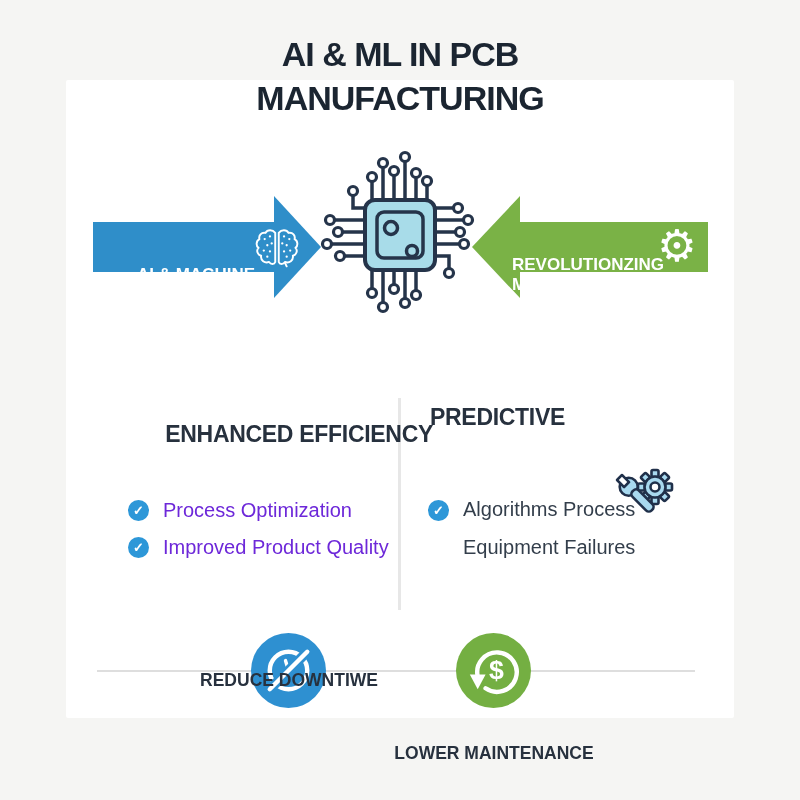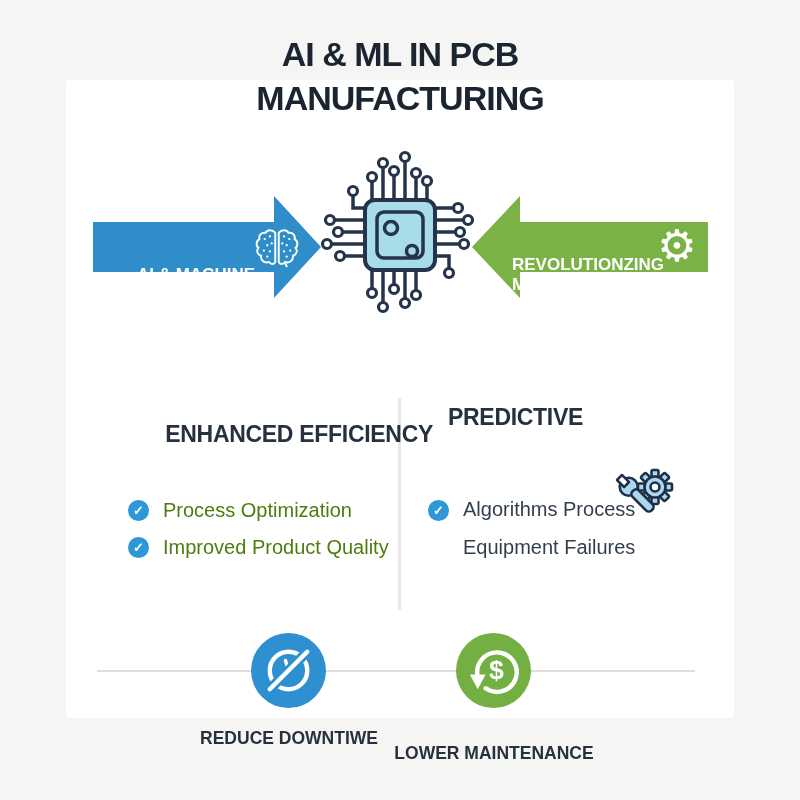--- a/index.html
+++ b/index.html
@@ -21,37 +21,37 @@
   .labL{left:103px;top:222px;width:152px;height:50px;}
   .labR{left:512px;top:222px;width:142px;height:50px;}
   .brain{left:255px;top:226px;z-index:4;}
   .gearGlyph{left:652px;top:221px;width:50px;height:52px;color:#ffffff;font-size:44px;
              line-height:50px;text-align:center;font-family:"DejaVu Sans",sans-serif;z-index:4;}
   .chip{left:313px;top:148px;z-index:1;}
   
   .vdivider{left:398px;top:398px;width:3px;height:212px;background:#e7e7e7;}
   .heading{font-size:23px;line-height:29px;font-weight:700;color:#27313e;letter-spacing:-0.3px;}
   .headL{left:133px;top:420px;width:300px;text-align:right;}
-  .headR{left:430px;top:403px;width:260px;margin-left:18px;}
+  .headR{left:430px;top:403px;width:260px;}
   .bullet{display:flex;align-items:center;gap:14px;height:24px;}
   .b1{left:128px;top:498px;}
   .b2{left:128px;top:535px;}
   .b3{left:428px;top:498px;}
   .check{width:21px;height:21px;border-radius:50%;background:#2d97d8;color:#ffffff;
          display:flex;align-items:center;justify-content:center;font-size:13px;font-weight:700;flex:0 0 21px;}
-  .btext{font-size:20px;color:#4d7c0f;}
+  .btext{font-size:20px;color:#6d28d9;}
   .rtext{left:463px;top:491px;width:190px;font-size:20px;line-height:37.5px;color:#333e4b;}
   .wrench{left:612px;top:466px;}
   
   .hline{left:97px;top:670px;width:598px;height:2px;background:#dedede;z-index:0;}
   .fcircle{width:75px;height:75px;border-radius:50%;z-index:2;}
   .fc1{left:251px;top:633px;background:#2e90d1;}
   .fc2{left:456px;top:633px;background:#74af42;}
   .flabel{font-size:17.5px;line-height:22px;font-weight:700;color:#27313e;text-align:center;z-index:2;}
-  .fl1{left:179px;top:727px;width:220px;}
+  .fl1{left:179px;top:669px;width:220px;}
   .fl2{left:384px;top:711px;width:220px;margin-top:31px;}
 </style>
 </head>
 <body>
 
 <div class="stage">
 
   <div class="abs card"></div>
 
   <div class="abs title">

